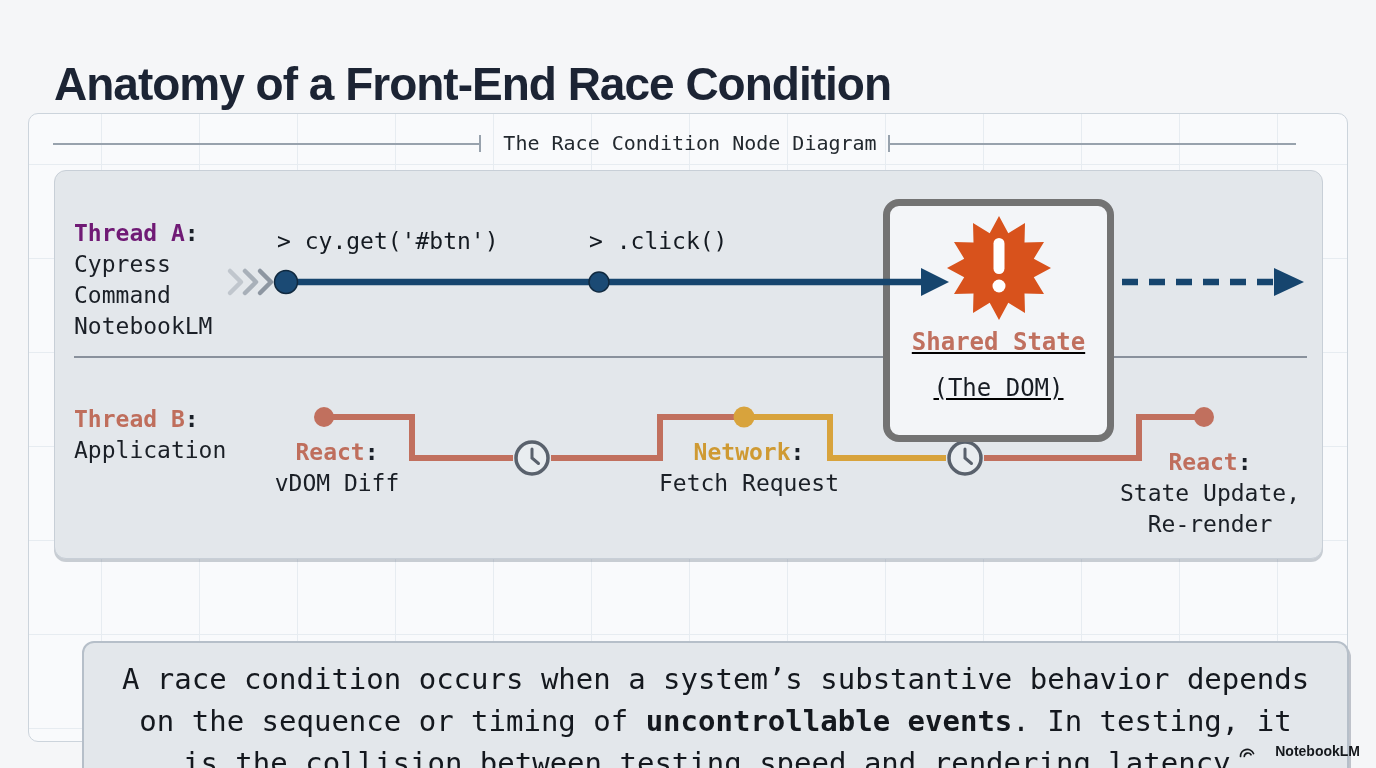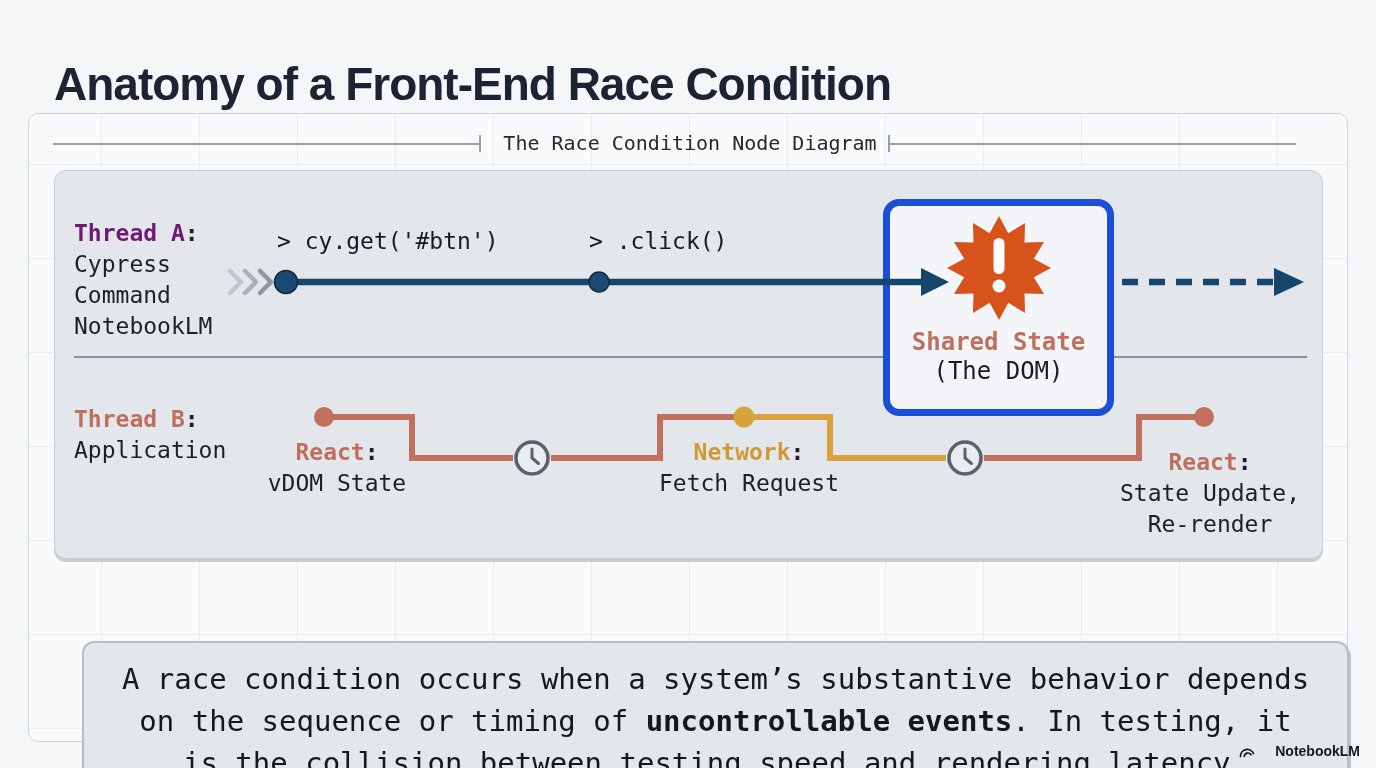--- a/index.html
+++ b/index.html
@@ -26,25 +26,25 @@
   .diagram svg.layer{position:absolute;left:0;top:0;pointer-events:none;}
   .lbl-block{position:absolute;font-size:23px;line-height:31px;color:#1a1f26;}
   .lbl-strong{font-weight:700;}
   .navy{color:#701a75;}
   .salmon{color:#bf6e5c;}
   .gold{color:#cf9a33;}
   .dark{color:#1a2028;}
   .code-label{position:absolute;font-size:23px;color:#141a21;text-align:center;}
   .evt{position:absolute;text-align:center;font-size:23px;line-height:31px;color:#1a1f26;}
   
-  .state-box{position:absolute;left:828px;top:28px;width:231px;height:217px;
-    background:#f3f5f8;border:7px solid #1d4ed8;border-radius:16px;
-    display:flex;flex-direction:column;align-items:center;padding-top:8px;z-index:2;}
+  .state-box{position:absolute;left:828px;top:28px;width:231px;height:243px;
+    background:#f3f5f8;border:7px solid #737373;border-radius:16px;
+    display:flex;flex-direction:column;align-items:center;padding-top:8px;z-index:2;text-decoration:underline;}
   .state-title{font-size:24px;font-weight:700;color:#c0705f;margin-top:2px;}
-  .state-sub{font-size:24px;color:#171c23;margin-top:1px;}
+  .state-sub{font-size:24px;color:#171c23;margin-top:18px;}
   
   .def-box{position:absolute;left:27px;top:470px;width:1267px;height:159px;
     background:#e3e7eb;border:2px solid #b6bfc9;border-radius:12px;
     box-shadow:2px 4px 0 rgba(110,120,135,.4);
     text-align:center;padding-top:15px;font-size:29px;line-height:42px;color:#14181e;}
   .def-box b{font-weight:700;}
   .watermark{position:absolute;right:16px;top:743px;display:flex;align-items:center;gap:20px;
     font-family:"Liberation Sans",sans-serif;font-size:14px;font-weight:600;color:#15181c;}
 </style>
 </head>
@@ -107,21 +107,21 @@
       <div class="code-label" style="left:222px;top:57px;">&gt; cy.get('#btn')</div>
       <div class="code-label" style="left:534px;top:57px;">&gt; .click()</div>
 
       <div class="lbl-block" style="left:19px;top:233px;">
         <div><span class="lbl-strong salmon">Thread B</span><span class="lbl-strong dark">:</span></div>
         <div>Application</div>
       </div>
 
       <div class="evt" style="left:177px;top:266px;width:210px;">
         <div><span class="lbl-strong salmon">React</span><span class="lbl-strong dark">:</span></div>
-        <div>vDOM State</div>
+        <div>vDOM Diff</div>
       </div>
       <div class="evt" style="left:559px;top:266px;width:270px;">
         <div><span class="lbl-strong gold">Network</span><span class="lbl-strong dark">:</span></div>
         <div>Fetch Request</div>
       </div>
       <div class="evt" style="left:1010px;top:276px;width:290px;">
         <div><span class="lbl-strong salmon">React</span><span class="lbl-strong dark">:</span></div>
         <div>State Update,</div>
         <div>Re-render</div>
       </div>

